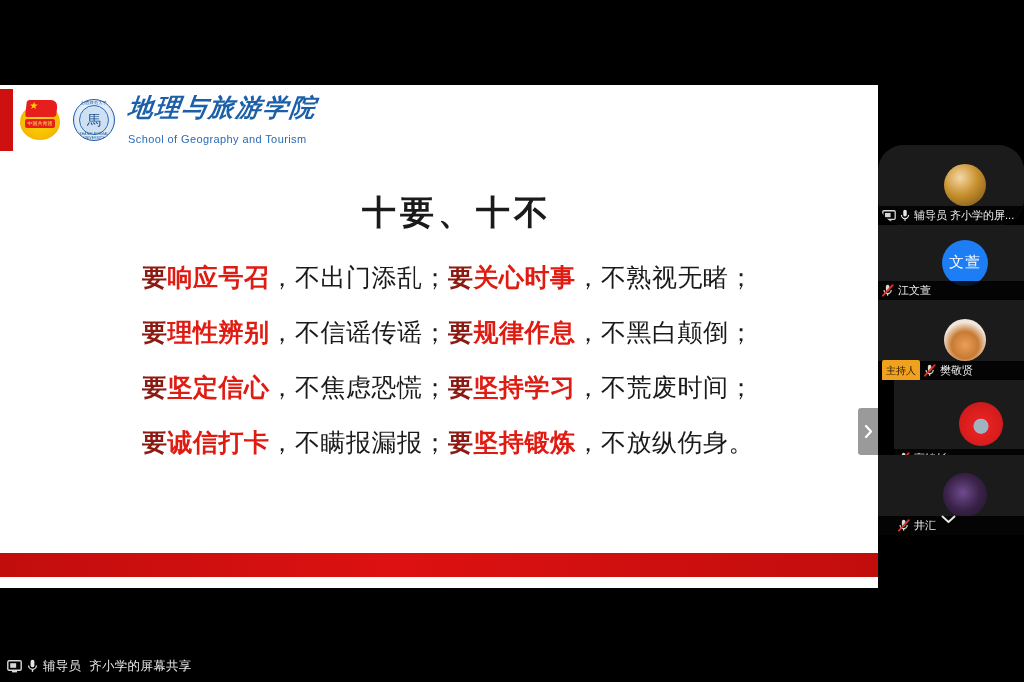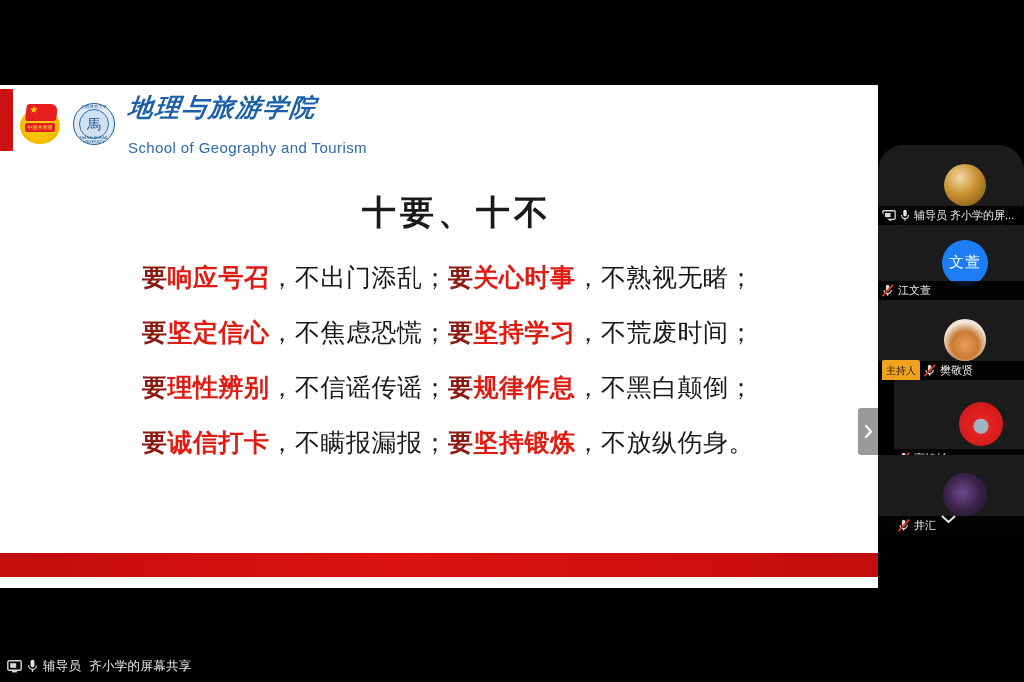--- a/index.html
+++ b/index.html
@@ -84,22 +84,22 @@
   }
 
   .school-block { display:flex; flex-direction:column; justify-content:center; margin-left:2px; }
   .school-cn {
     font-family:"DejaVu Serif","Liberation Serif",serif;
     font-size:25px; color:#1b5fa9; font-style:italic; font-weight:700;
     letter-spacing:2px; line-height:29px;
     transform:skewX(-7deg);
   }
   .school-en {
-    font-size:15px; color:#2a6ab4; letter-spacing:.4px; line-height:14px;
-    margin-top:19px;
+    font-size:11px; color:#2a6ab4; letter-spacing:.4px; line-height:14px;
+    margin-top:10px;
   }
 
   
   .slide-title {
     position:absolute; left:0; right:0; top:105px;
     text-align:center;
     font-family:"DejaVu Serif","Liberation Serif",serif;
     font-size:34px; font-weight:700; color:#1a1a1a; letter-spacing:4px;margin-left:36px;
   }
   .slide-lines {
@@ -235,22 +235,22 @@
           <div class="school-cn">地理与旅游学院</div>
           <div class="school-en">School of Geography and Tourism</div>
         </div>
 
       </div>
 
       <div class="slide-title">十要、十不</div>
 
       <div class="slide-lines" id="slide-lines">
           <div class="sline"><span class="k">要</span><span class="hl">响应号召</span><span class="nb">，不出门添乱；</span><span class="k">要</span><span class="hl">关心时事</span><span class="nb">，不熟视无睹；</span></div>
+          <div class="sline"><span class="k">要</span><span class="hl">理性辨别</span><span class="nb">，不信谣传谣；</span><span class="k">要</span><span class="hl">规律作息</span><span class="nb">，不黑白颠倒；</span></div>
           <div class="sline"><span class="k">要</span><span class="hl">坚定信心</span><span class="nb">，不焦虑恐慌；</span><span class="k">要</span><span class="hl">坚持学习</span><span class="nb">，不荒废时间；</span></div>
-          <div class="sline"><span class="k">要</span><span class="hl">理性辨别</span><span class="nb">，不信谣传谣；</span><span class="k">要</span><span class="hl">规律作息</span><span class="nb">，不黑白颠倒；</span></div>
           <div class="sline"><span class="k">要</span><span class="hl">诚信打卡</span><span class="nb">，不瞒报漏报；</span><span class="k">要</span><span class="hl">坚持锻炼</span><span class="nb">，不放纵伤身。</span></div>
         </div>
 
       <div class="slide-footer-red"></div>
     </div>
 
     <div id="panel-toggle">
       <svg width="9" height="13" viewBox="0 0 9 13">
         <path d="M2 1 L7 6.5 L2 12" fill="none" stroke="#ffffff" stroke-width="2.2" stroke-linecap="round" stroke-linejoin="round"></path>
       </svg>

